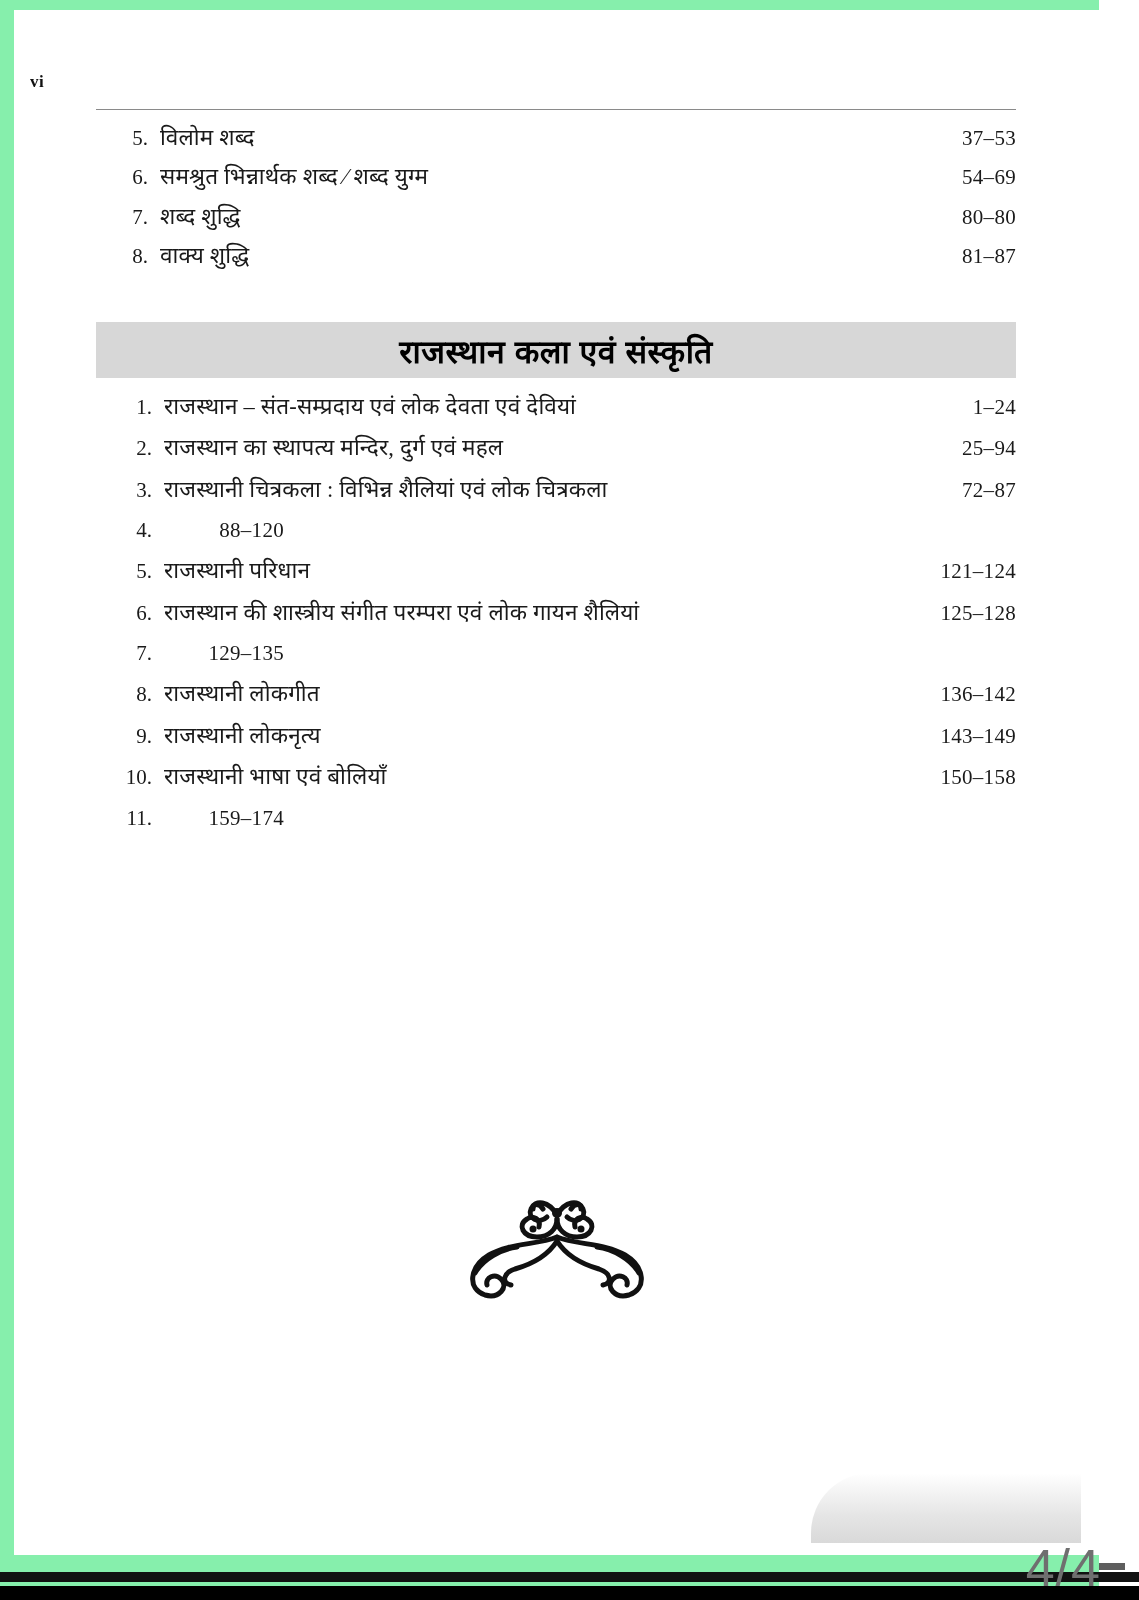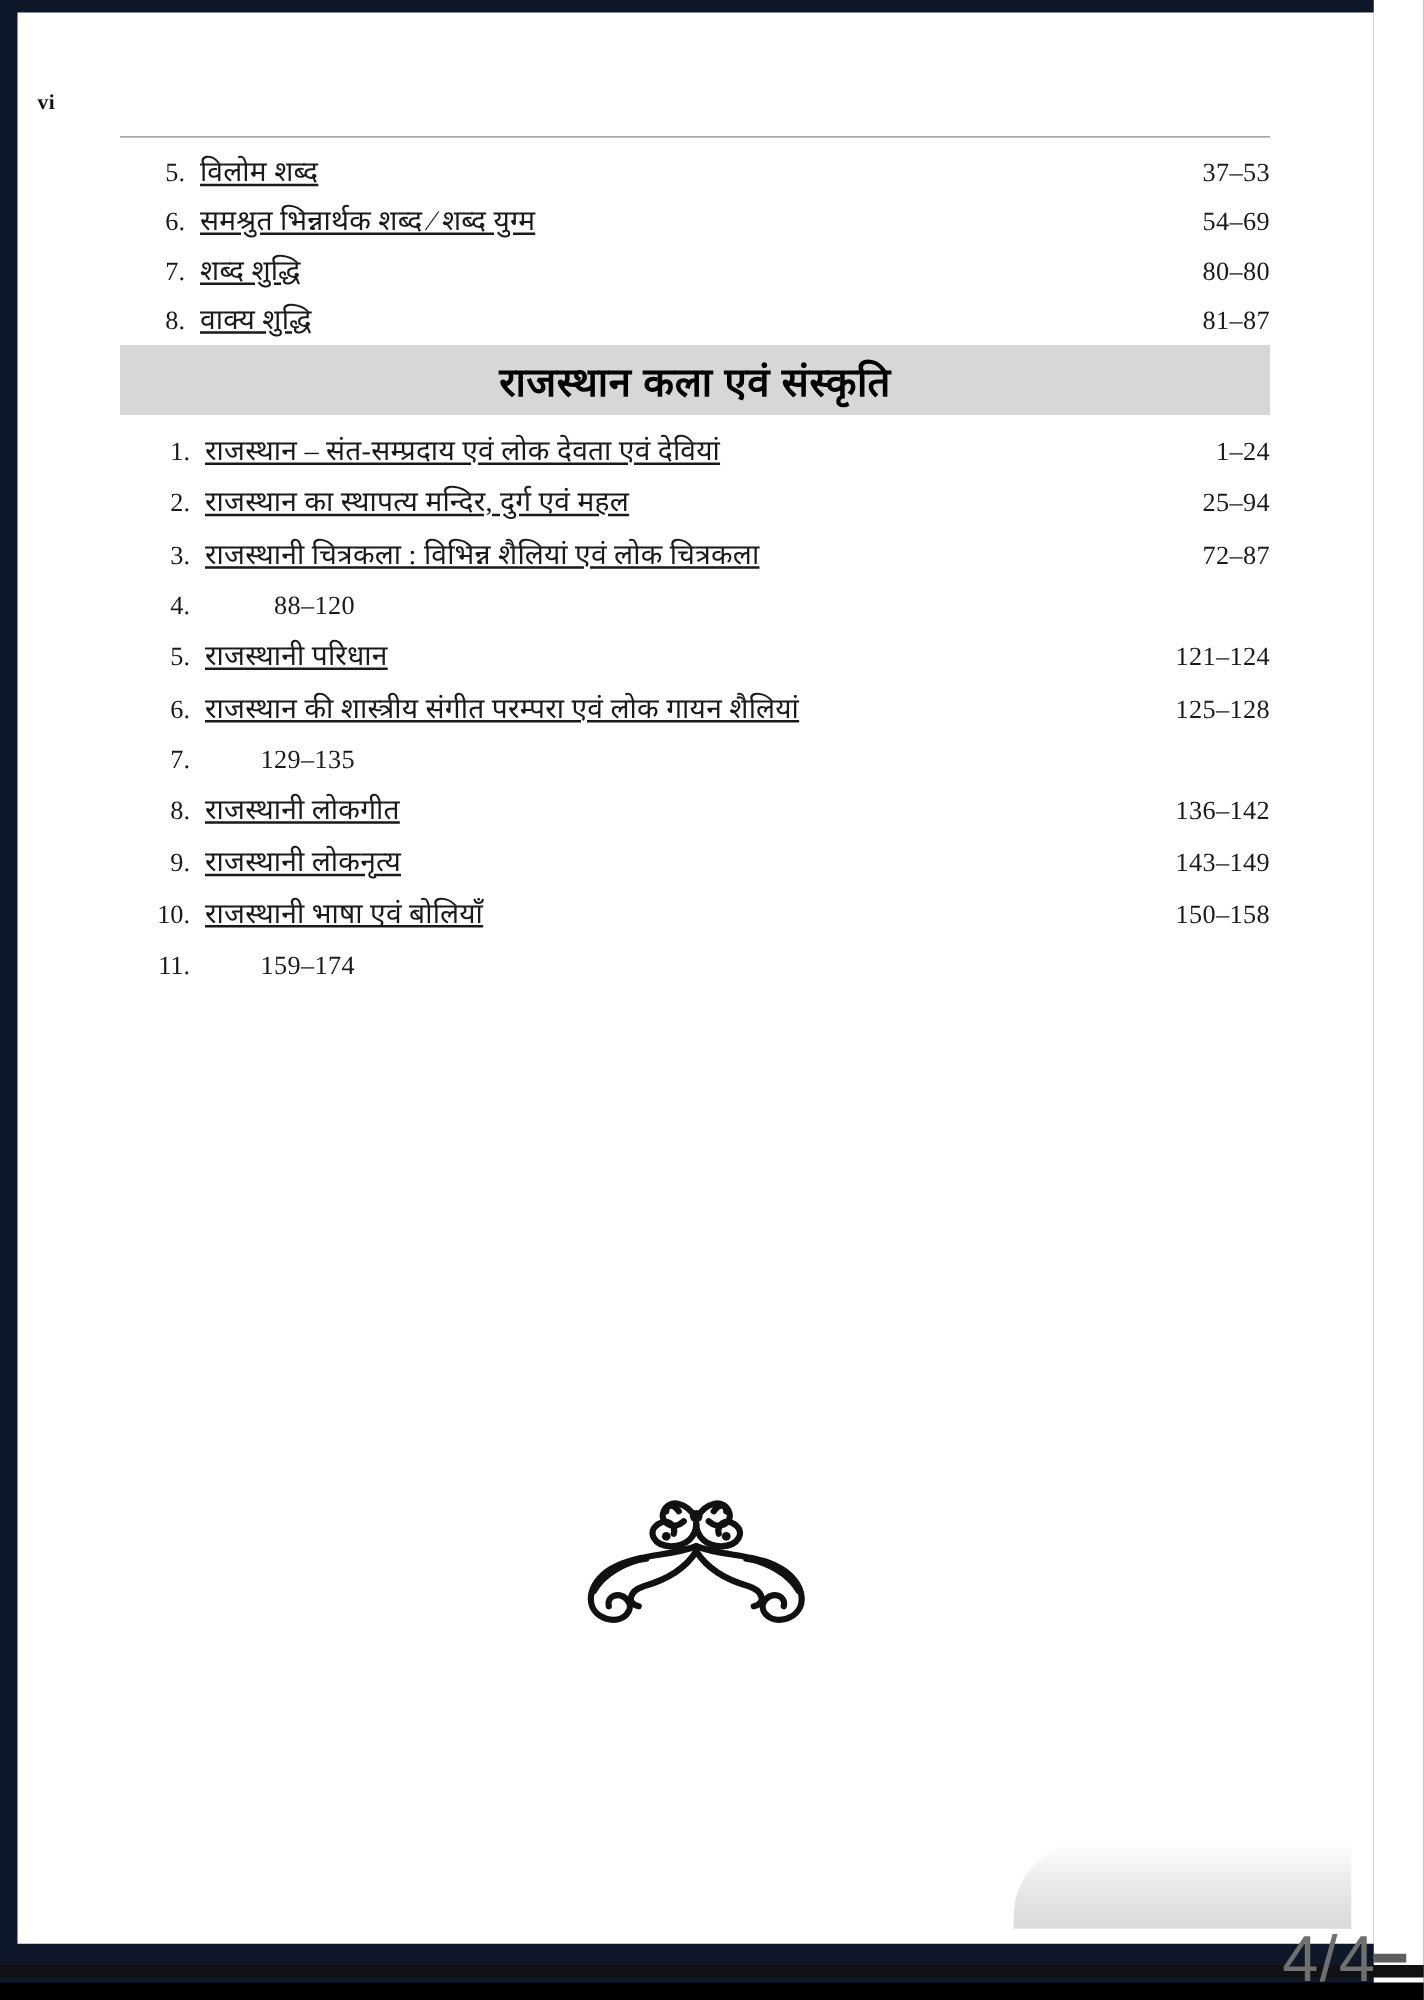--- a/index.html
+++ b/index.html
@@ -13,21 +13,21 @@
     height: 1600px;
     position: relative;
     font-family: "Liberation Serif", serif;
     overflow: hidden;
   }
   
   .page-frame {
     position: absolute;
     left: 0; top: 0;
     width: 1139px; height: 1600px;
-    background: #0f172a;
+    background: #86efac;
   }
   .page {
     position: absolute;
     left: 14px;
     top: 10px;
     width: 1085px;
     height: 1545px;
     background: #ffffff;
     box-sizing: border-box;
     overflow: hidden;
@@ -103,31 +103,31 @@
     text-align: right;
     padding-right: 12px;
     font-size: 21px;
     color: #1a1a1a;
     font-family: "Liberation Serif", serif;
   }
   .toc-title {
     flex: 1 1 auto;
     font-size: 22.5px;
     letter-spacing: 0.2px;
-    text-decoration: underline;
   }
   .toc-pages {
     flex: 0 0 120px;
     text-align: right;
     font-size: 21px;
     letter-spacing: 0.3px;
     font-family: "Liberation Serif", serif;
   }
 
   .section-header {
+    margin-top: 46px;
     margin-bottom: 8px;
     background: #d7d7d7;
     height: 56px;
     display: flex;
     align-items: center;
     justify-content: center;
   }
   .section-header-text {
     font-family: "Liberation Sans", sans-serif;
     font-weight: bold;

